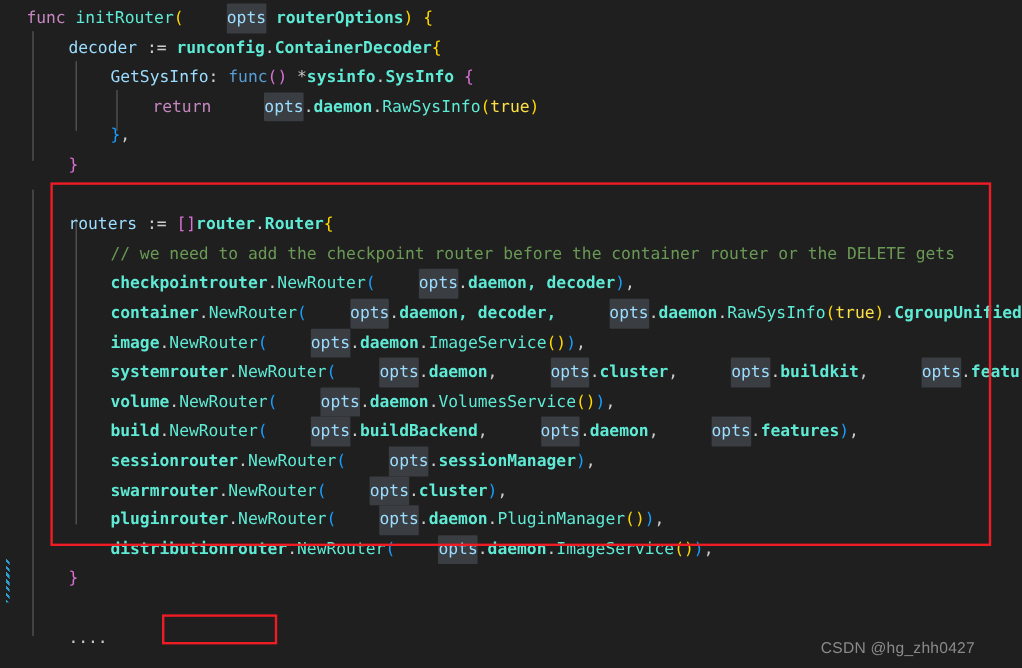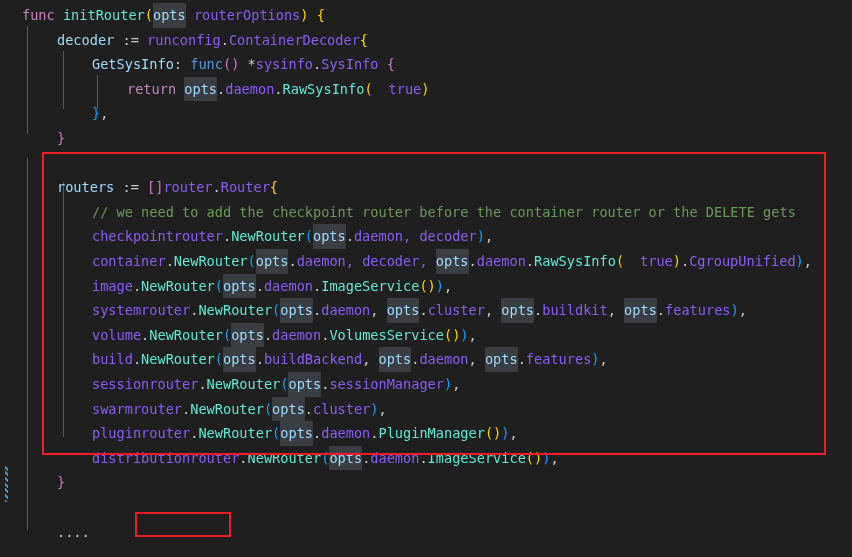--- a/index.html
+++ b/index.html
@@ -34,29 +34,29 @@
     height: 24.6px;
     white-space: pre;
     color: #cccccc;
   }
   .line .txt { display: inline-block; }
 
   
   .kw        { color: #c586c0; }  
   .kw2       { color: #569cd6; }  
   .ident     { color: #9cdcfe; }  
-  .pkg       { color: #8b5cf6; }  
+  .pkg       { color: #5eead4; font-weight: bold; }  
   .fn        { color: #5eead4; }  
-  .num       { color: #8b5cf6; margin-left: 16px; }  
+  .num       { color: #fde047; }  
   .cmt       { color: #6a9955; }  
   .p-yellow  { color: #ffd700; }
   .p-violet  { color: #da70d6; }
   .p-blue    { color: #179fff; }
   .punct     { color: #cccccc; }
-  .hl        { background: #3a3d41; border-radius: 1px; }
+  .hl        { background: #3a3d41; border-radius: 1px; margin-left: 36px; }
 
   
   .guide {
     position: absolute;
     width: 1px;
     background: #5a5a5a;
   }
 
   
   .change-marker {
@@ -105,14 +105,15 @@
       <div class="change-marker" style="left: 5px; top: 465px; height: 37px;"></div>
     </div>
 
   <div id="code"><div class="line" style="top: 3px; padding-left: 22px;"><span class="txt kw">func</span><span class="txt punct"> </span><span class="txt fn">initRouter</span><span class="txt p-yellow">(</span><span class="txt ident hl">opts</span><span class="txt pkg"> routerOptions</span><span class="txt p-yellow">)</span><span class="txt punct"> </span><span class="txt p-yellow">{</span></div><div class="line" style="top: 27.6px; padding-left: 57px;"><span class="txt ident">decoder</span><span class="txt punct"> := </span><span class="txt pkg">runconfig</span><span class="txt punct">.</span><span class="txt pkg">ContainerDecoder</span><span class="txt p-yellow">{</span></div><div class="line" style="top: 52.2px; padding-left: 92px;"><span class="txt ident">GetSysInfo</span><span class="txt punct">: </span><span class="txt kw2">func</span><span class="txt p-violet">(</span><span class="txt p-violet">)</span><span class="txt punct"> *</span><span class="txt pkg">sysinfo</span><span class="txt punct">.</span><span class="txt pkg">SysInfo</span><span class="txt punct"> </span><span class="txt p-violet">{</span></div><div class="line" style="top: 76.8px; padding-left: 127px;"><span class="txt kw">return</span><span class="txt punct"> </span><span class="txt ident hl">opts</span><span class="txt punct">.</span><span class="txt pkg">daemon</span><span class="txt punct">.</span><span class="txt fn">RawSysInfo</span><span class="txt p-yellow">(</span><span class="txt num">true</span><span class="txt p-yellow">)</span></div><div class="line" style="top: 101.4px; padding-left: 92px;"><span class="txt p-blue">}</span><span class="txt punct">,</span></div><div class="line" style="top: 126px; padding-left: 57px;"><span class="txt p-violet">}</span></div><div class="line" style="top: 150.6px; padding-left: 22px;"></div><div class="line" style="top: 175.2px; padding-left: 57px;"><span class="txt ident">routers</span><span class="txt punct"> := </span><span class="txt p-violet">[</span><span class="txt p-violet">]</span><span class="txt pkg">router</span><span class="txt punct">.</span><span class="txt pkg">Router</span><span class="txt p-yellow">{</span></div><div class="line" style="top: 199.8px; padding-left: 92px;"><span class="txt cmt">// we need to add the checkpoint router before the container router or the DELETE gets</span></div><div class="line" style="top: 224.4px; padding-left: 92px;"><span class="txt pkg">checkpointrouter</span><span class="txt punct">.</span><span class="txt fn">NewRouter</span><span class="txt p-blue">(</span><span class="txt ident hl">opts</span><span class="txt punct">.</span><span class="txt pkg">daemon</span><span class="txt pkg">, decoder</span><span class="txt p-blue">)</span><span class="txt punct">,</span></div><div class="line" style="top: 249px; padding-left: 92px;"><span class="txt pkg">container</span><span class="txt punct">.</span><span class="txt fn">NewRouter</span><span class="txt p-blue">(</span><span class="txt ident hl">opts</span><span class="txt punct">.</span><span class="txt pkg">daemon</span><span class="txt pkg">, decoder, </span><span class="txt ident hl">opts</span><span class="txt punct">.</span><span class="txt pkg">daemon</span><span class="txt punct">.</span><span class="txt fn">RawSysInfo</span><span class="txt p-yellow">(</span><span class="txt num">true</span><span class="txt p-yellow">)</span><span class="txt punct">.</span><span class="txt pkg">CgroupUnified</span><span class="txt p-blue">)</span><span class="txt punct">,</span></div><div class="line" style="top: 273.6px; padding-left: 92px;"><span class="txt pkg">image</span><span class="txt punct">.</span><span class="txt fn">NewRouter</span><span class="txt p-blue">(</span><span class="txt ident hl">opts</span><span class="txt punct">.</span><span class="txt pkg">daemon</span><span class="txt punct">.</span><span class="txt fn">ImageService</span><span class="txt p-yellow">(</span><span class="txt p-yellow">)</span><span class="txt p-blue">)</span><span class="txt punct">,</span></div><div class="line" style="top: 298.2px; padding-left: 92px;"><span class="txt pkg">systemrouter</span><span class="txt punct">.</span><span class="txt fn">NewRouter</span><span class="txt p-blue">(</span><span class="txt ident hl">opts</span><span class="txt punct">.</span><span class="txt pkg">daemon</span><span class="txt punct">, </span><span class="txt ident hl">opts</span><span class="txt punct">.</span><span class="txt pkg">cluster</span><span class="txt punct">, </span><span class="txt ident hl">opts</span><span class="txt punct">.</span><span class="txt pkg">buildkit</span><span class="txt punct">, </span><span class="txt ident hl">opts</span><span class="txt punct">.</span><span class="txt pkg">features</span><span class="txt p-blue">)</span><span class="txt punct">,</span></div><div class="line" style="top: 322.8px; padding-left: 92px;"><span class="txt pkg">volume</span><span class="txt punct">.</span><span class="txt fn">NewRouter</span><span class="txt p-blue">(</span><span class="txt ident hl">opts</span><span class="txt punct">.</span><span class="txt pkg">daemon</span><span class="txt punct">.</span><span class="txt fn">VolumesService</span><span class="txt p-yellow">(</span><span class="txt p-yellow">)</span><span class="txt p-blue">)</span><span class="txt punct">,</span></div><div class="line" style="top: 347.4px; padding-left: 92px;"><span class="txt pkg">build</span><span class="txt punct">.</span><span class="txt fn">NewRouter</span><span class="txt p-blue">(</span><span class="txt ident hl">opts</span><span class="txt punct">.</span><span class="txt pkg">buildBackend</span><span class="txt punct">, </span><span class="txt ident hl">opts</span><span class="txt punct">.</span><span class="txt pkg">daemon</span><span class="txt punct">, </span><span class="txt ident hl">opts</span><span class="txt punct">.</span><span class="txt pkg">features</span><span class="txt p-blue">)</span><span class="txt punct">,</span></div><div class="line" style="top: 372px; padding-left: 92px;"><span class="txt pkg">sessionrouter</span><span class="txt punct">.</span><span class="txt fn">NewRouter</span><span class="txt p-blue">(</span><span class="txt ident hl">opts</span><span class="txt punct">.</span><span class="txt pkg">sessionManager</span><span class="txt p-blue">)</span><span class="txt punct">,</span></div><div class="line" style="top: 396.6px; padding-left: 92px;"><span class="txt pkg">swarmrouter</span><span class="txt punct">.</span><span class="txt fn">NewRouter</span><span class="txt p-blue">(</span><span class="txt ident hl">opts</span><span class="txt punct">.</span><span class="txt pkg">cluster</span><span class="txt p-blue">)</span><span class="txt punct">,</span></div><div class="line" style="top: 421.2px; padding-left: 92px;"><span class="txt pkg">pluginrouter</span><span class="txt punct">.</span><span class="txt fn">NewRouter</span><span class="txt p-blue">(</span><span class="txt ident hl">opts</span><span class="txt punct">.</span><span class="txt pkg">daemon</span><span class="txt punct">.</span><span class="txt fn">PluginManager</span><span class="txt p-yellow">(</span><span class="txt p-yellow">)</span><span class="txt p-blue">)</span><span class="txt punct">,</span></div><div class="line" style="top: 445.8px; padding-left: 92px;"><span class="txt pkg">distributionrouter</span><span class="txt punct">.</span><span class="txt fn">NewRouter</span><span class="txt p-blue">(</span><span class="txt ident hl">opts</span><span class="txt punct">.</span><span class="txt pkg">daemon</span><span class="txt punct">.</span><span class="txt fn">ImageService</span><span class="txt p-yellow">(</span><span class="txt p-yellow">)</span><span class="txt p-blue">)</span><span class="txt punct">,</span></div><div class="line" style="top: 470.4px; padding-left: 57px;"><span class="txt p-violet">}</span></div><div class="line" style="top: 495px; padding-left: 22px;"></div><div class="line" style="top: 519.6px; padding-left: 57px;"><span class="txt punct">....</span></div><div class="line" style="top: 544.2px; padding-left: 22px;"></div></div>
 
   <div id="annots">
       <div class="annot-box" style="left: 42px; top: 152px; width: 784px; height: 303px; border-color: rgb(238, 28, 37);"></div>
       <div class="annot-box" style="left: 135px; top: 512px; width: 96px; height: 25px; border-color: rgb(238, 28, 37);"></div>
     </div>
 
+  <div id="watermark" style="left: 684px; top: 528px;">CSDN @hg_zhh0427</div>
 
 </div>
 
 </body></html>

